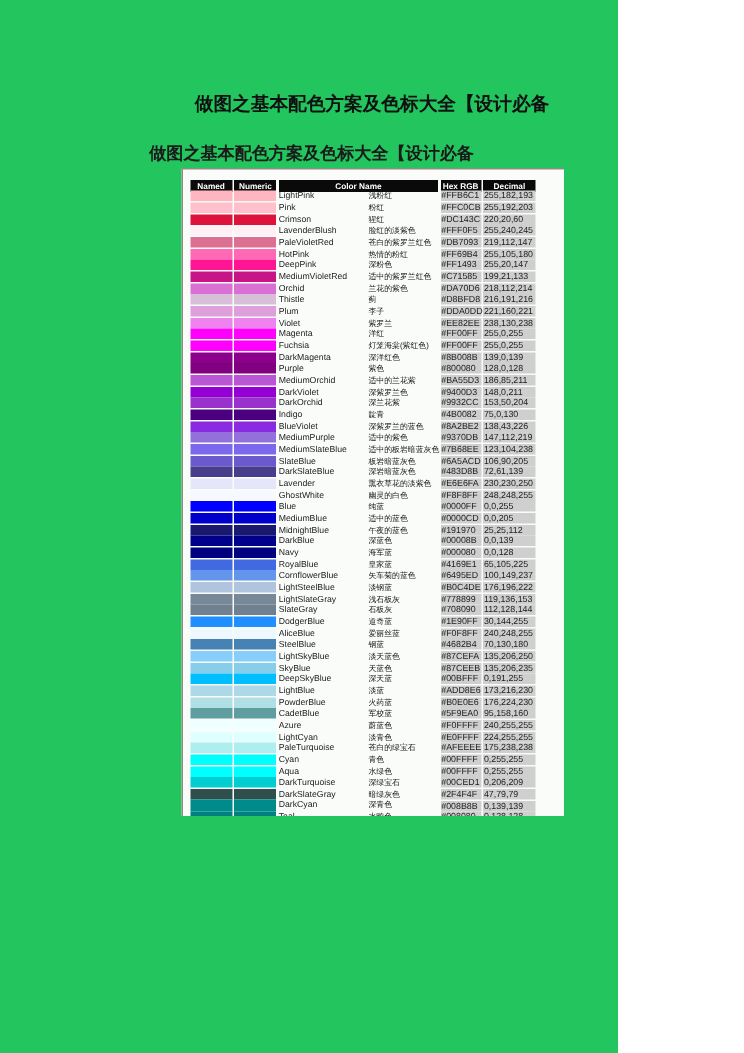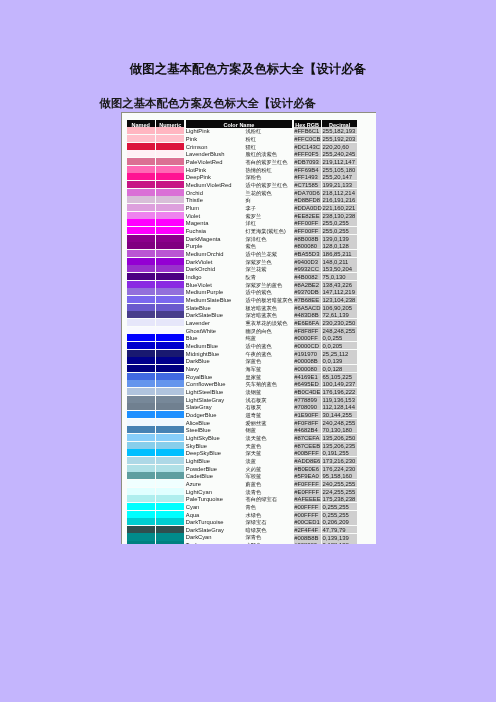--- a/index.html
+++ b/index.html
@@ -2,21 +2,21 @@
 <html><head>
 <meta charset="utf-8">
 <title>color-standard-table</title>
 <style>
   html,body{margin:0;padding:0;}
   body{
     width:496px;height:702px;background:#ffffff;
     font-family:"Liberation Sans", sans-serif;
     overflow:hidden;
   }
-  .page{position:relative;width:496px;height:702px;background:#c4b5fd;}
+  .page{position:relative;width:412px;height:702px;background:#22c55e;}
 
   
   .doc-title{
     position:absolute;left:0;top:63.3px;width:496px;
     text-align:center;font-size:12.45px;font-weight:bold;color:#111111;
     line-height:1;white-space:nowrap;
   }
   .art-title{
     position:absolute;left:99.5px;top:98.2px;
     font-size:11.4px;font-weight:bold;color:#1a1a1a;line-height:1;white-space:nowrap;

